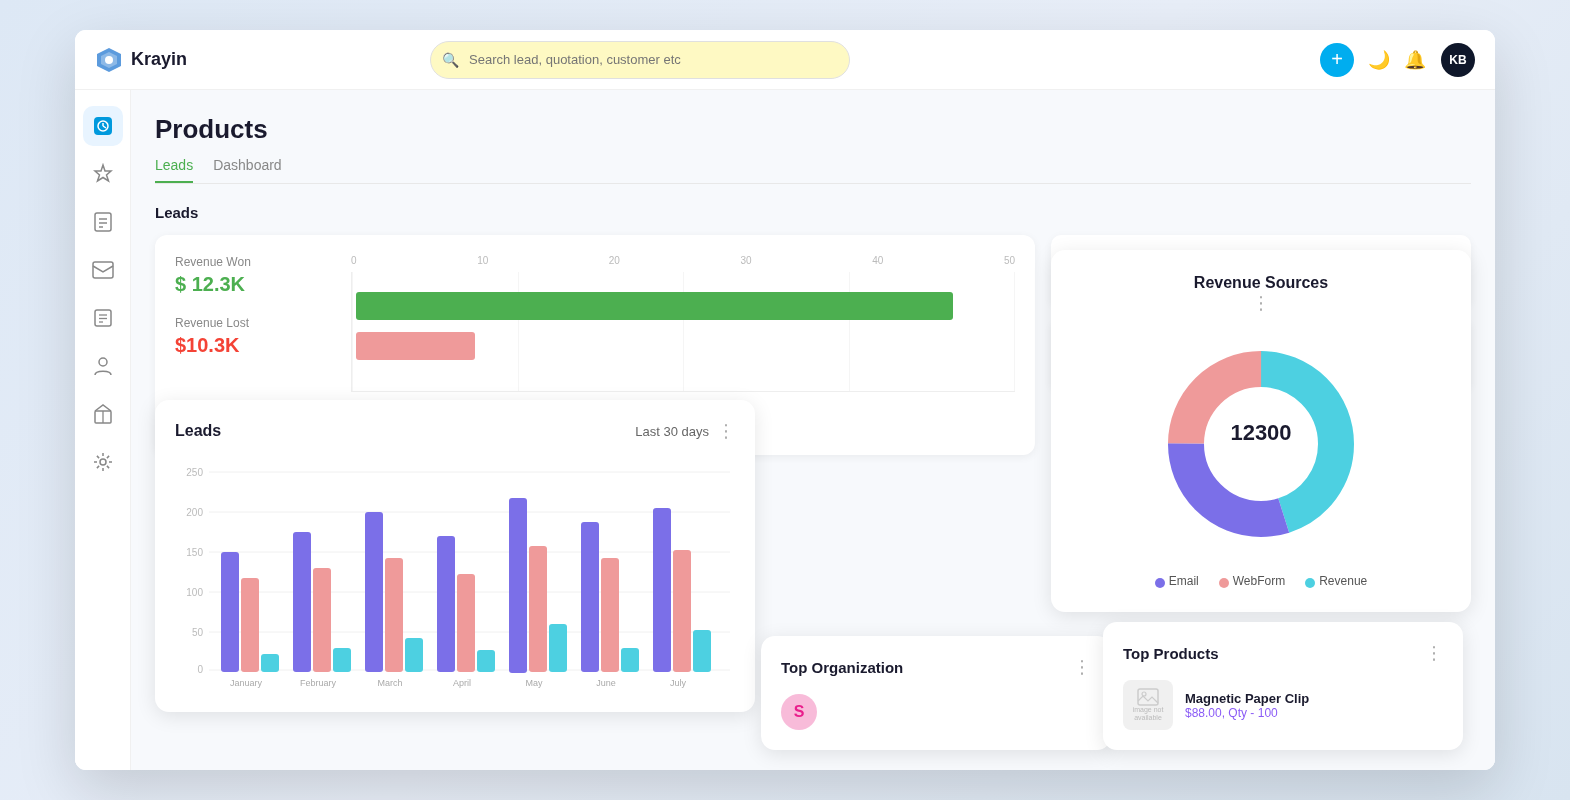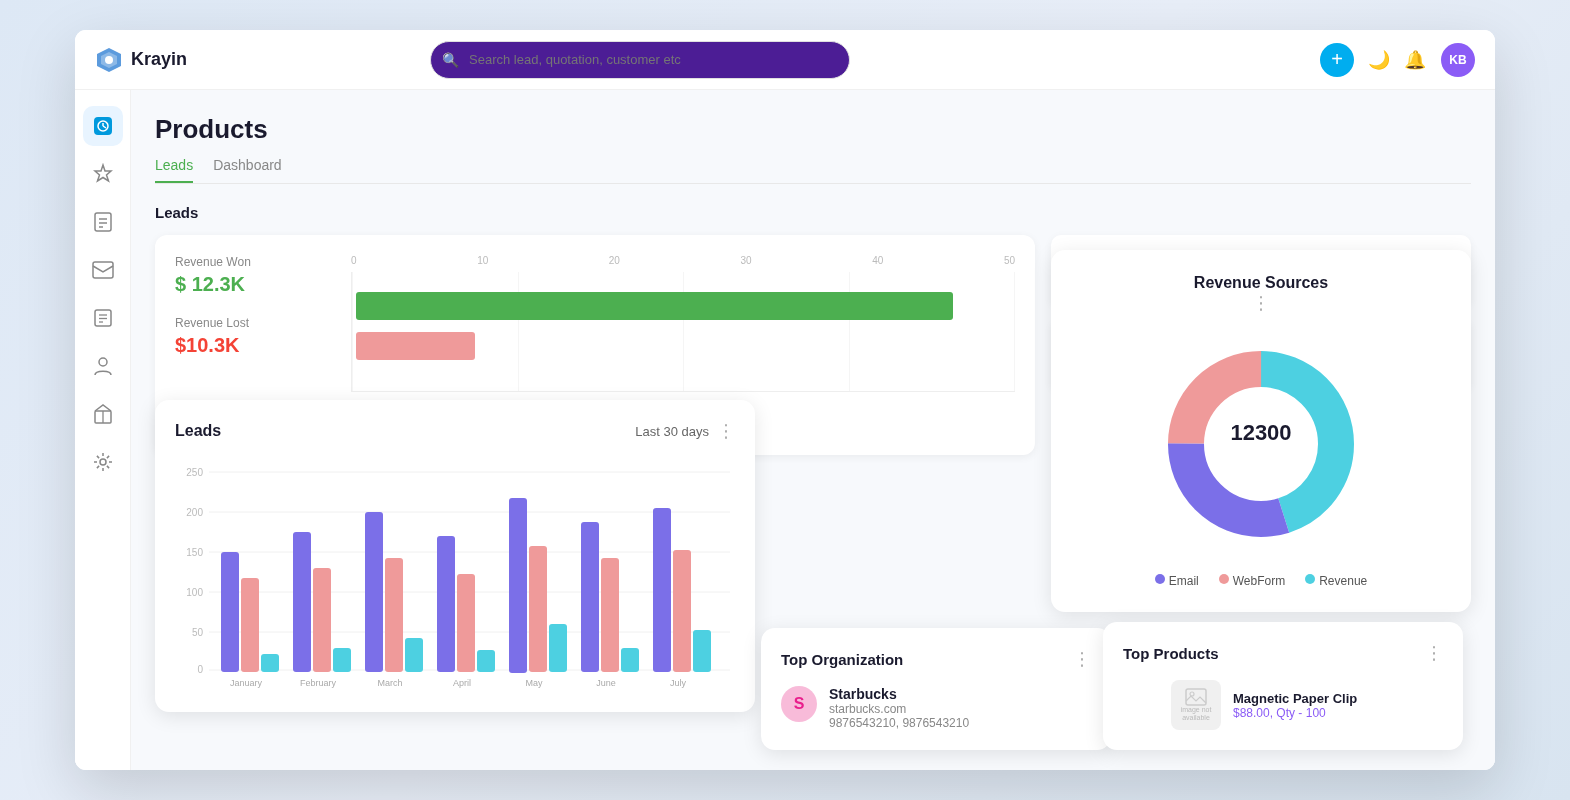--- a/index.html
+++ b/index.html
@@ -54,21 +54,21 @@
     }
     .search-bar input {
       width: 100%;
       height: 38px;
       border: 1.5px solid #e0e0e0;
       border-radius: 20px;
       padding: 0 16px 0 38px;
       font-size: 13px;
       color: #888;
       outline: none;
-      background: #4c1d95;
+      background: #fef9c3;
     }
     .search-icon-wrap {
       position: absolute;
       left: 12px;
       top: 50%;
       transform: translateY(-50%);
       color: #aaa;
       font-size: 14px;
     }
     .topbar-actions {
@@ -91,21 +91,21 @@
       border: none;
     }
     .moon-icon, .bell-icon {
       font-size: 18px;
       color: #555;
       cursor: pointer;
     }
     .avatar {
       width: 34px;
       height: 34px;
-      background: #8b5cf6;
+      background: #0f172a;
       border-radius: 50%;
       display: flex;
       align-items: center;
       justify-content: center;
       color: white;
       font-size: 12px;
       font-weight: 700;
       cursor: pointer;
     }
     
@@ -293,21 +293,21 @@
     }
     .donut-legend {
       display: flex;
       justify-content: center;
       gap: 20px;
       font-size: 12px;
       color: #555;
     }
     .legend-item {
       display: flex;
-      align-items: flex-start;
+      align-items: flex-end;
     }
     .metric-card {
       background: white;
       border-radius: 10px;
       padding: 14px 18px;
       box-shadow: 0 2px 8px rgba(0,0,0,0.05);
     }
     .metric-label {
       font-size: 12px;
       color: #888;
@@ -405,21 +405,20 @@
     }
     .top-products-title {
       font-size: 15px;
       font-weight: 700;
       color: #1a1a2e;
     }
     .product-item {
       display: flex;
       align-items: center;
       gap: 12px;
-      margin-left: 48px;
     }
     .product-img-placeholder {
       width: 50px;
       height: 50px;
       background: #f0f0f0;
       border-radius: 8px;
       display: flex;
       flex-direction: column;
       align-items: center;
       justify-content: center;
@@ -713,25 +712,20 @@
         </div>
       </div>
 
       <div class="top-org-card">
         <div class="top-org-header">
           <span class="top-org-title">Top Organization</span>
           <span class="three-dots">⋮</span>
         </div>
         <div class="org-item">
           <div class="org-avatar">S</div>
-          <div class="org-details">
-            <div class="org-name">Starbucks</div>
-            <div class="org-url">starbucks.com</div>
-            <div class="org-phone">9876543210, 9876543210</div>
-          </div>
         </div>
       </div>
 
       <div class="top-products-card">
         <div class="top-products-header">
           <span class="top-products-title">Top Products</span>
           <span class="three-dots">⋮</span>
         </div>
         <div class="product-item">
           <div class="product-img-placeholder">

